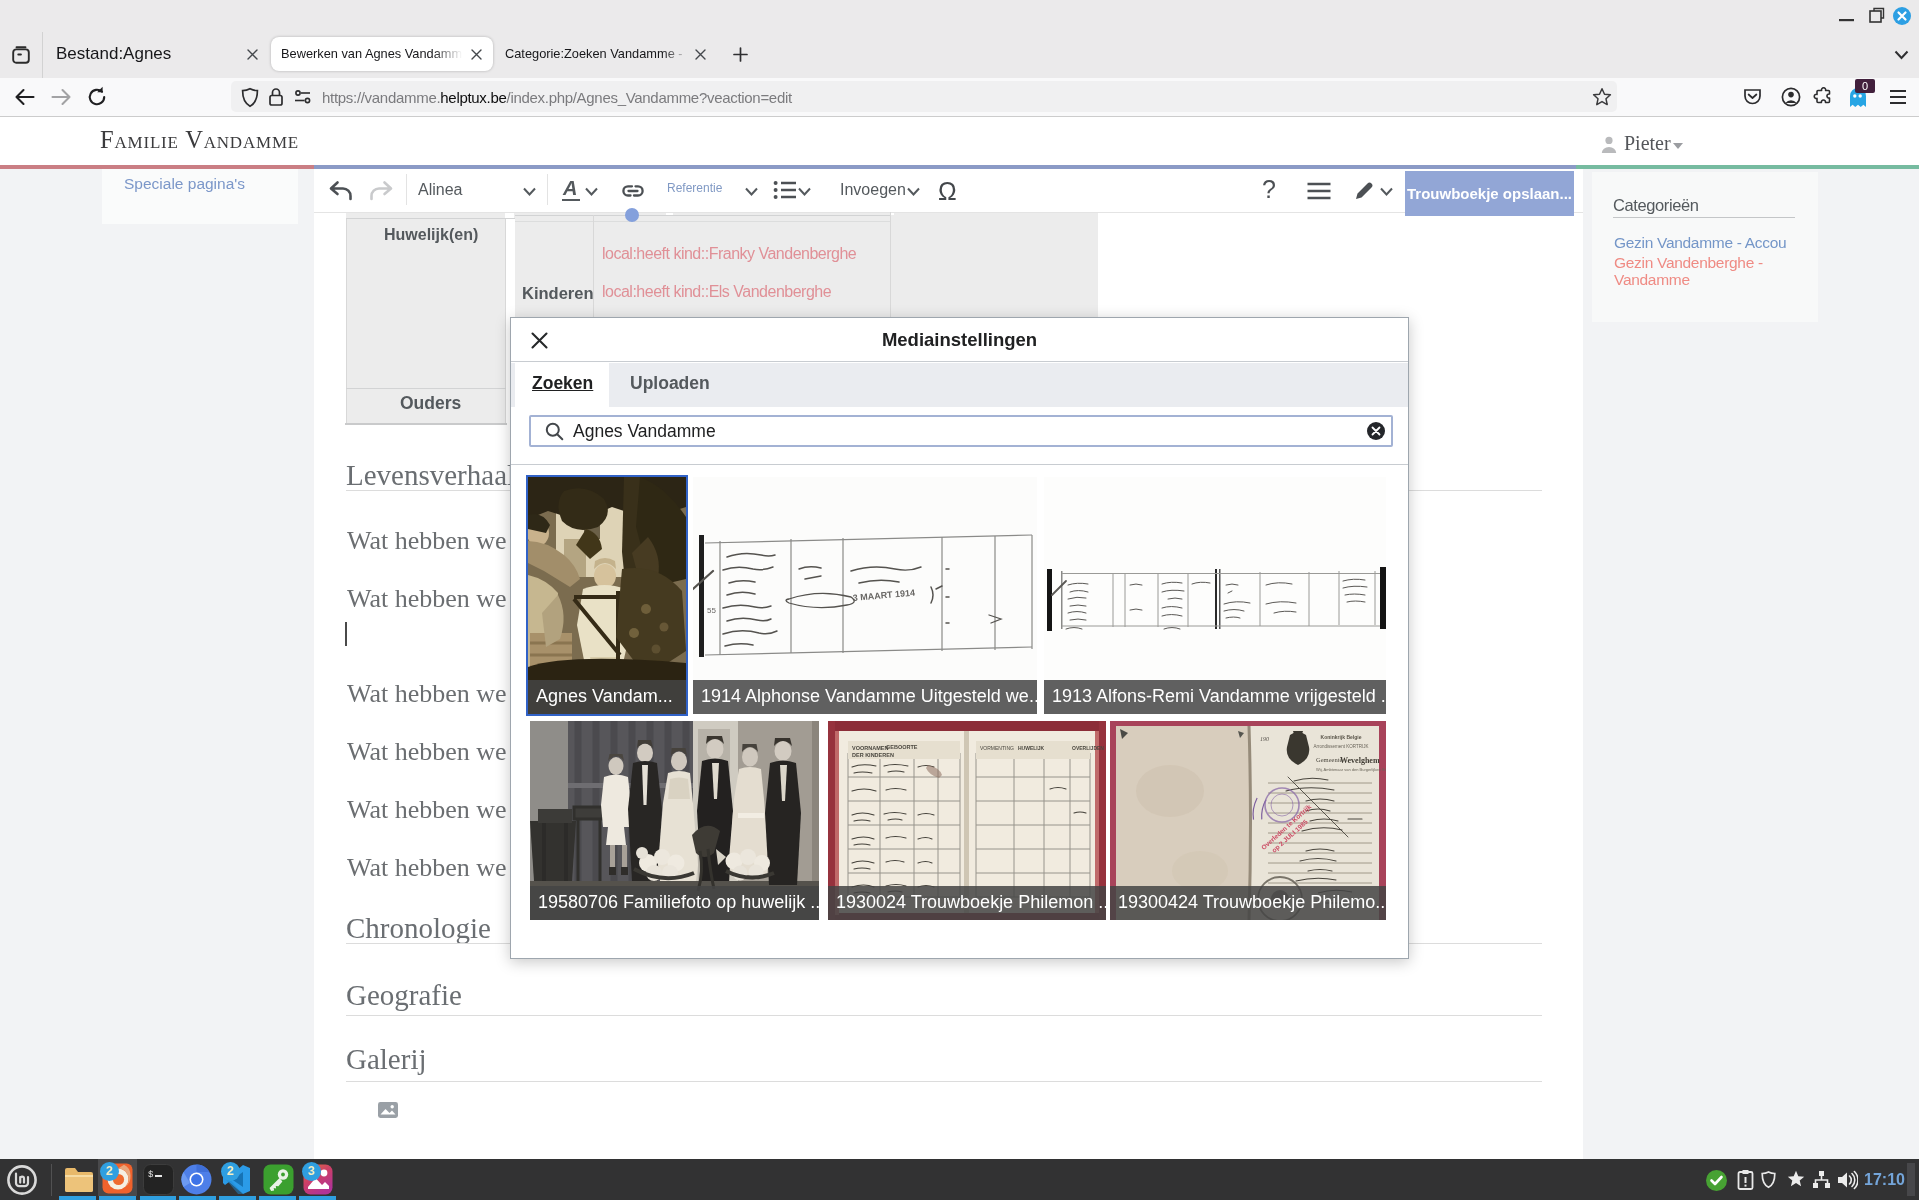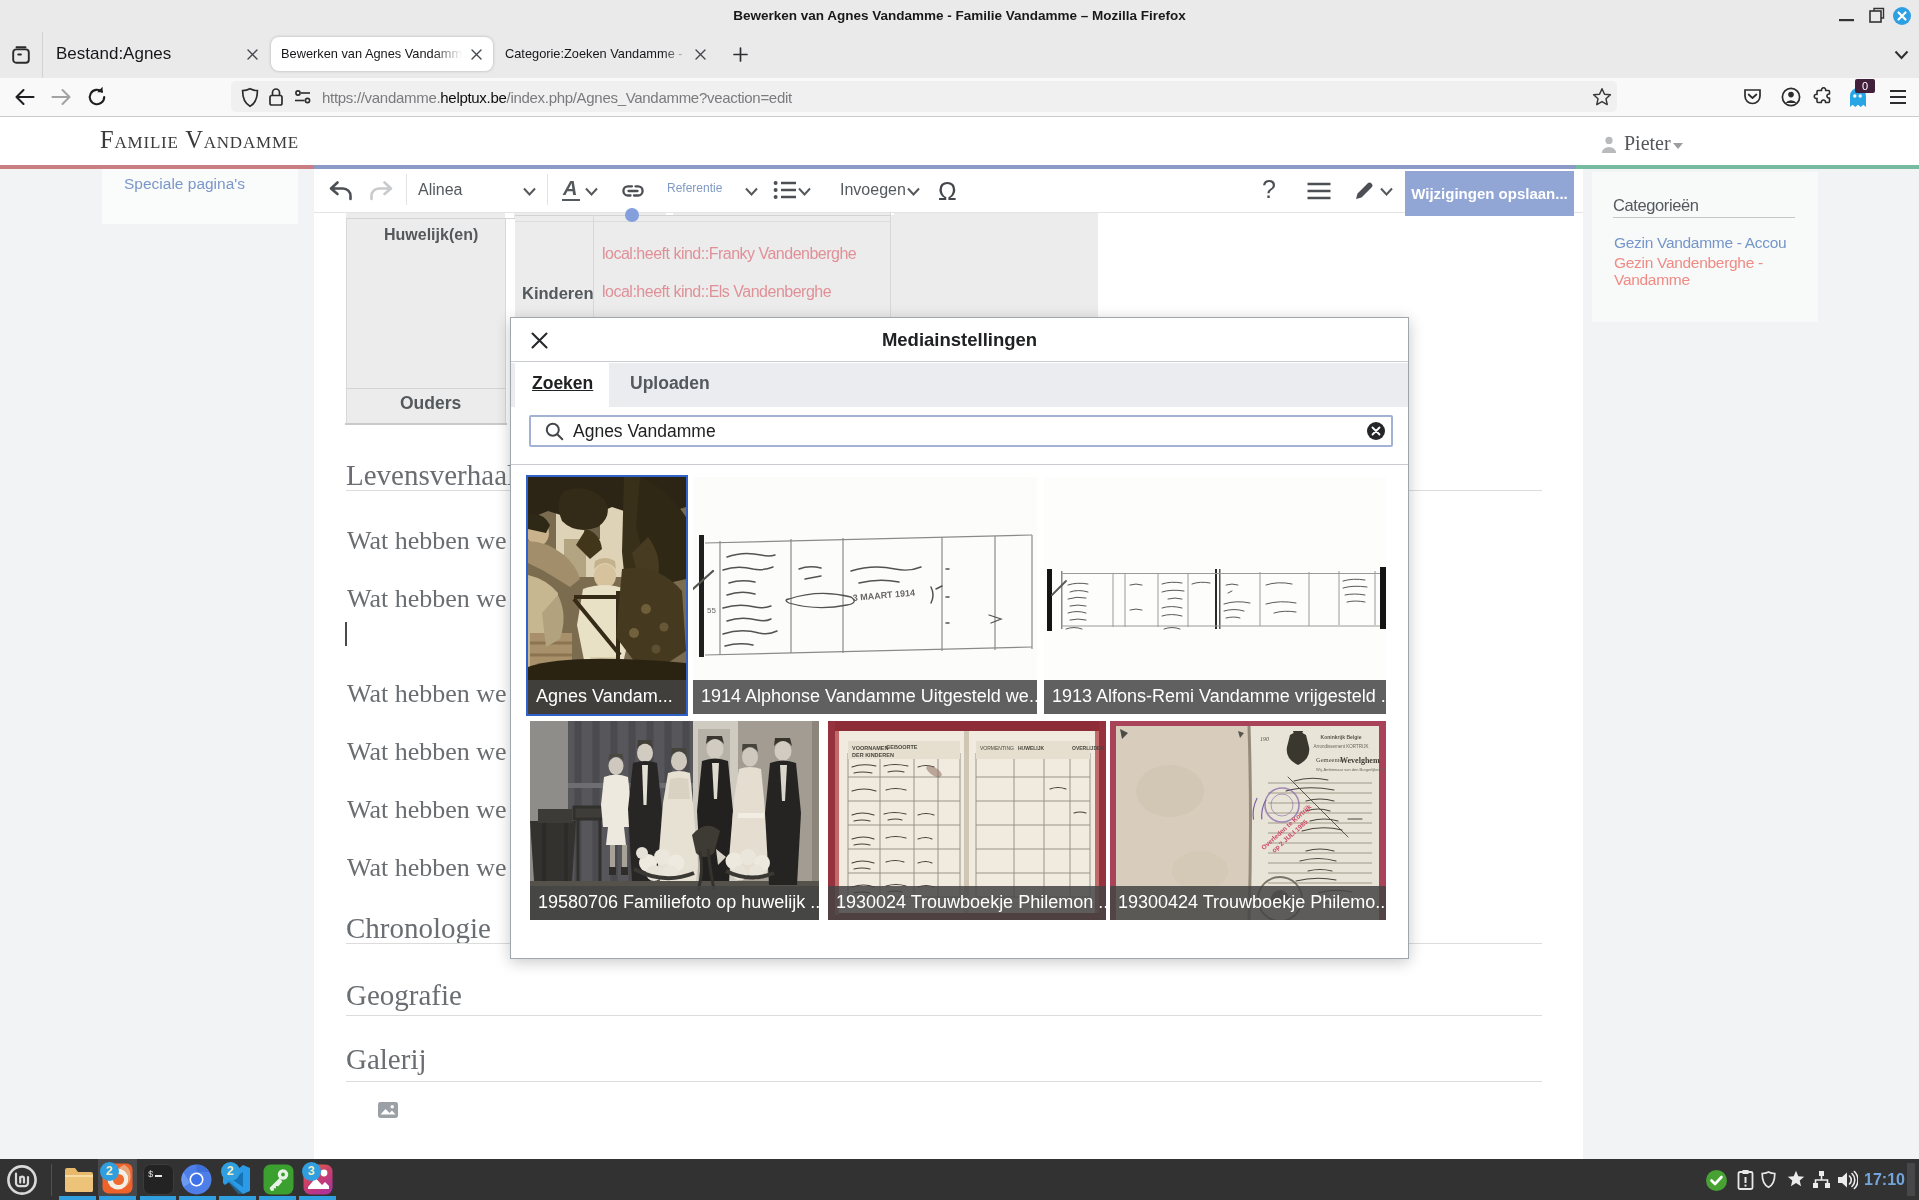--- a/index.html
+++ b/index.html
@@ -39,21 +39,20 @@
   .badge { position:absolute; top:3px; width:19px; height:19px; border-radius:50%; background:#2f9fe0; color:#f6eec2; font-size:12.5px; font-weight:bold; text-align:center; line-height:19px; }
   .cap { height:34px; background:rgba(68,68,68,0.85); color:#fff; font-size:18px; line-height:33px; padding-left:8px; overflow:hidden; white-space:nowrap; }
 
   
   #taskbar { position:absolute; left:0; top:1159px; width:1919px; height:41px; background:#323233; }
 </style>
 </head>
 <body>
 
 <div id="titlebar">
-  <div class="title">Bewerken van Agnes Vandamme - Familie Vandamme – Mozilla Firefox</div>
 
   <svg class="abs" style="left:1836px; top:8px;" width="24" height="16" viewBox="0 0 24 16">
     <rect x="3" y="11" width="15" height="2.2" fill="#333"></rect>
   </svg>
   <svg class="abs" style="left:1866px; top:5px;" width="22" height="22" viewBox="0 0 22 22">
     <rect x="4" y="6" width="11" height="11" fill="none" stroke="#333" stroke-width="1.6"></rect>
     <path d="M8 6 V3.5 H17.5 V13 H15" fill="none" stroke="#333" stroke-width="1.4"></path>
   </svg>
   <div class="abs" style="left:1893px; top:7px; width:18px; height:18px; border-radius:50%; background:#2d9fe3;"></div>
   <svg class="abs" style="left:1893px; top:7px;" width="18" height="18" viewBox="0 0 18 18">
@@ -238,21 +237,21 @@
   <svg class="abs" style="left:1306px; top:65px;" width="26" height="18" viewBox="0 0 26 18">
     <path d="M1.5 2 H24.5 M1.5 9 H24.5 M1.5 16 H24.5" stroke="#4c5054" stroke-width="2.6"></path>
   </svg>
 
   <svg class="abs" style="left:1352px; top:62px;" width="24" height="24" viewBox="0 0 24 24">
     <path d="M4 20 L5.5 14.5 L15.5 4.5 a2.8 2.8 0 0 1 4 4 L9.5 18.5 Z" fill="#4c5054"></path>
   </svg>
   <svg class="abs" style="left:1379px; top:69px;" width="15" height="11" viewBox="0 0 15 11">
       <path d="M2 2.5 L7.5 8.5 L13 2.5" fill="none" stroke="#54595d" stroke-width="2"></path>
     </svg>
-  <div class="savebtn abs" style="left:1405px; top:54px;">Wijzigingen opslaan...</div>
+  <div class="savebtn abs" style="left:1405px; top:54px;">Trouwboekje opslaan...</div>
 
   <div class="abs" style="left:625px; top:91px; width:14px; height:14px; border-radius:50%; background:#84a0dc; z-index:5;"></div>
 
   <div class="abs" style="left:346px; top:96px; width:159px; height:5px; background:#ececec;"></div>
   <div class="abs" style="left:514px; top:96px; width:152px; height:5px; background:#ececec;"></div>
   <div class="abs" style="left:673px; top:96px; width:217px; height:5px; background:#ececec;"></div>
   <div class="abs" style="left:894px; top:96px; width:204px; height:5px; background:#ececec;"></div>
   <div class="abs" style="left:346px; top:101px; width:752px; height:1px; background:#d2d3d4;"></div>
 
   <div class="abs" style="left:346px; top:102px; width:160px; height:204px; background:#ececec; border-left:1px solid #d8d8d8; border-right:1px solid #d8d8d8;"></div>

